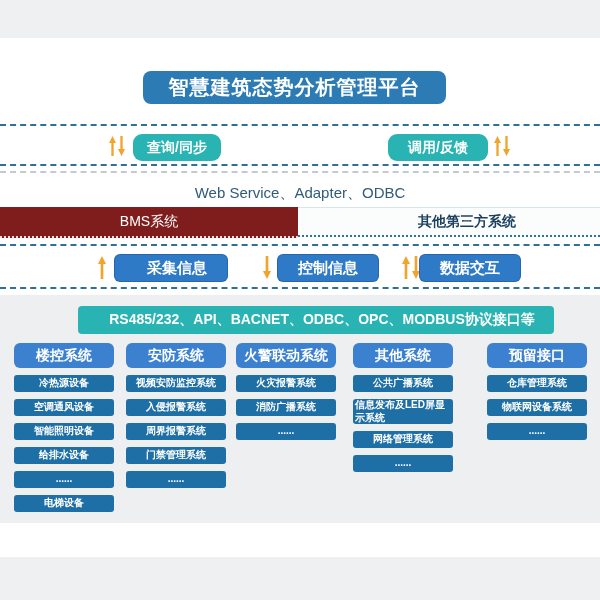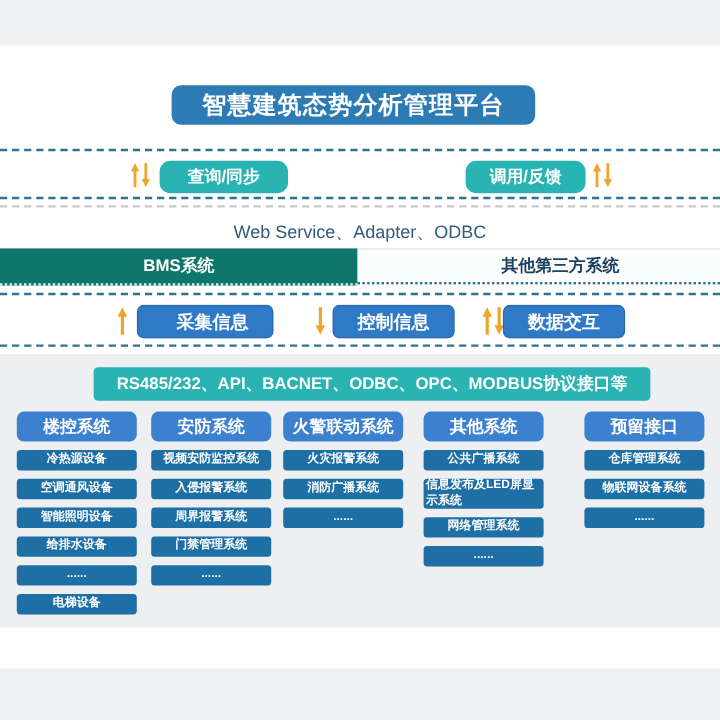--- a/index.html
+++ b/index.html
@@ -24,43 +24,43 @@
     height:27px;background:#29b3b3;border-radius:9px;
     color:#fff;font-size:14px;font-weight:bold;
     display:flex;align-items:center;justify-content:center;
   }
   .mw-label{
     left:0;top:184px;width:600px;text-align:center;
     color:#315b79;font-size:15px;
   }
   .bms-bar{left:0;top:207px;width:600px;height:31px;display:flex;}
   .bms-left{
-    width:298px;height:29px;background:#0f766e;
+    width:298px;height:29px;background:#7f1d1d;
     border-bottom:2px dotted rgba(255,255,255,.85);
-    color:#fff;font-size:14px;font-weight:bold;
+    color:#fff;font-size:14px;font-weight:normal;
     display:flex;align-items:center;justify-content:center;
   }
   .bms-right{
     flex:1;height:27px;background:#fbfcfc;
     border-top:1px solid #d9e5ee;border-bottom:2px dotted #2e7194;
     color:#1c3f5e;font-size:14px;font-weight:bold;
     display:flex;align-items:center;justify-content:center;padding-left:36px;
   }
   .flow-btn{
     top:254px;height:26px;width:100px;
     background:#2f7ac6;border:1px solid rgba(20,70,130,.35);border-radius:6px;
     color:#fff;font-size:15px;font-weight:bold;
     display:flex;align-items:center;justify-content:center;
   }
   .arrow-box{display:flex;gap:2px;align-items:center;}
   .protocol-bar{
     left:78px;top:306px;width:464px;height:28px;
     background:#29b3b3;border-radius:4px;
     color:#fff;font-size:14px;font-weight:bold;
-    display:flex;align-items:center;justify-content:center;
+    display:flex;align-items:center;justify-content:center;padding-left:12px;
   }
   .col{top:343px;width:100px;display:flex;flex-direction:column;}
   .col-header{
     height:25px;background:#3c80d0;border-radius:6px;margin-bottom:7px;
     color:#fff;font-size:14px;font-weight:bold;
     display:flex;align-items:center;justify-content:center;
   }
   .col-item{
     min-height:17px;background:#1e6fa6;border-radius:3px;margin-bottom:7px;
     color:#fff;font-size:10px;font-weight:bold;line-height:1.25;
@@ -86,21 +86,21 @@
   <div class="abs dash" style="top:287px;"></div>
 
   <span class="abs arrow-box" style="left:109px;top:135px;">
     <svg width="7" height="22" viewBox="0 0 9 26">
         <polygon fill="#f0a42c" points="4.5,0 9,9 6,9 6,26 3,26 3,9 0,9"></polygon>
       </svg>
     <svg width="7" height="22" viewBox="0 0 9 26" style="transform:rotate(180deg);">
         <polygon fill="#f0a42c" points="4.5,0 9,9 6,9 6,26 3,26 3,9 0,9"></polygon>
       </svg>
   </span>
-  <div class="abs teal-btn" style="left:133px;top:134px;width:107px;">查询/同步</div>
+  <div class="abs teal-btn" style="left:133px;top:134px;width:88px;">查询/同步</div>
   <div class="abs teal-btn" style="left:388px;top:134px;width:100px;">调用/反馈</div>
   <span class="abs arrow-box" style="left:494px;top:135px;">
     <svg width="7" height="22" viewBox="0 0 9 26">
         <polygon fill="#f0a42c" points="4.5,0 9,9 6,9 6,26 3,26 3,9 0,9"></polygon>
       </svg>
     <svg width="7" height="22" viewBox="0 0 9 26" style="transform:rotate(180deg);">
         <polygon fill="#f0a42c" points="4.5,0 9,9 6,9 6,26 3,26 3,9 0,9"></polygon>
       </svg>
   </span>
 

